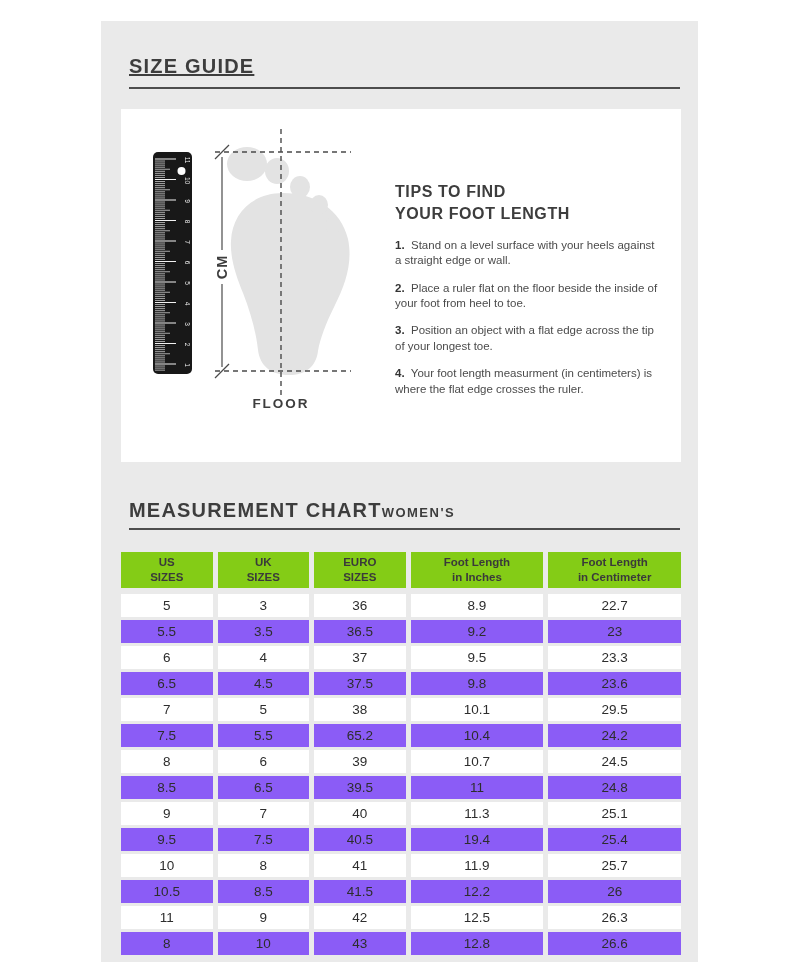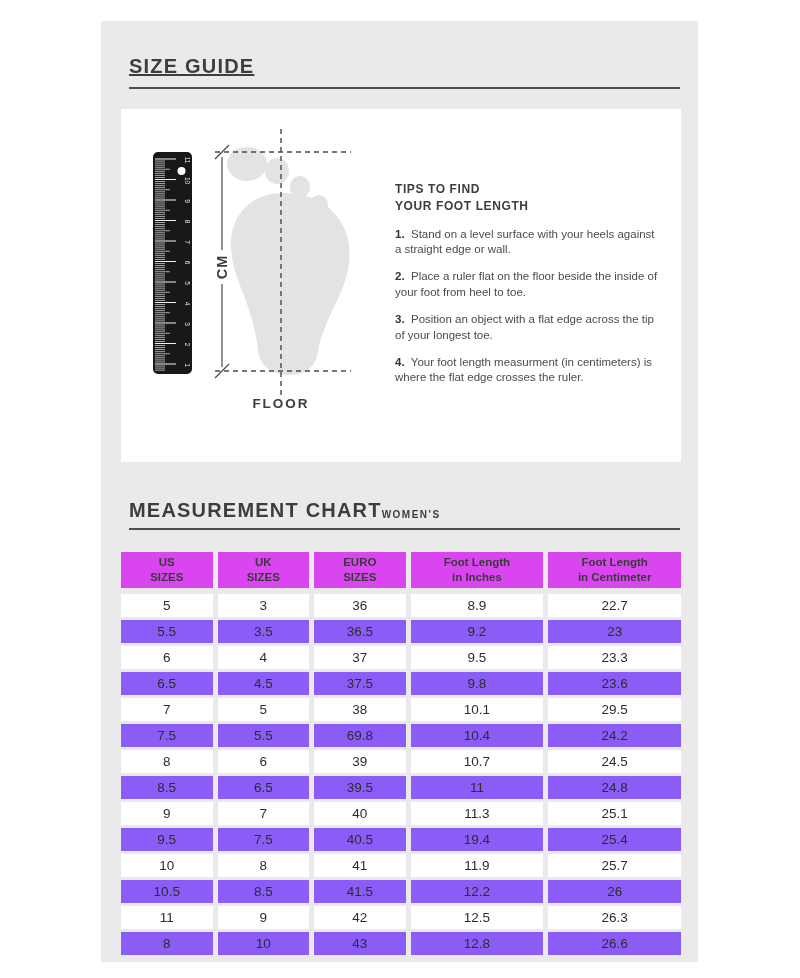--- a/index.html
+++ b/index.html
@@ -28,42 +28,42 @@
   }
   .diagram-svg{flex:0 0 274px;height:353px;display:block;}
   .ruler-num{font-family:"Liberation Sans",sans-serif;font-size:6.5px;fill:#ededed;}
   .cm-text{font-size:14.5px;font-weight:700;letter-spacing:1px;fill:#3d3d3d;}
   .floor-text{font-size:13.5px;font-weight:600;letter-spacing:2px;fill:#3d3d3d;}
   
   .tips{
     width:270px;padding-top:72px;box-sizing:border-box;
   }
   .tips-title{
-    font-size:12px;font-weight:700;letter-spacing:.6px;color:#3d3d3d;
+    font-size:16px;font-weight:700;letter-spacing:.6px;color:#3d3d3d;
     line-height:1.4;margin:0 0 10px 0;
   }
   .tip{
     width:264px;margin:12px 0 11px 0;font-size:11.5px;line-height:1.34;color:#4b4b4b;
   }
   .tip b{color:#333333;}
   
   .chart-head{
     margin:37px 18px 6px 28px;display:flex;align-items:flex-end;justify-content:flex-start;
   }
   .chart-title{font-size:20px;font-weight:700;letter-spacing:1.2px;color:#3d3d3d;}
-  .chart-sub{font-size:10px;font-weight:600;letter-spacing:1.5px;color:#3d3d3d;padding-bottom:2px;}
+  .chart-sub{font-size:13px;font-weight:600;letter-spacing:1.5px;color:#3d3d3d;padding-bottom:2px;}
   
   .table{margin:22px 17px 0 20px;width:560px;}
   .thead,.tbody{
     display:grid;grid-template-columns:1fr 1fr 1fr 1.45fr 1.45fr;column-gap:5px;
   }
   .thead{margin-bottom:6px;}
   .tbody{row-gap:3px;grid-auto-rows:23px;}
   .th{
-    height:36px;background:#d946ef;color:#3a3a3a;
+    height:36px;background:#84cc16;color:#3a3a3a;
     display:flex;flex-direction:column;justify-content:center;align-items:center;
     font-size:11.5px;font-weight:700;line-height:1.3;text-align:center;
   }
   .td{
     text-align:center;line-height:23px;font-size:13.5px;color:#2d2d2d;
   }
   .td.white{background:#ffffff;}
   .td.gray{background:#8b5cf6;}
 </style>
 </head>
@@ -298,21 +298,21 @@
         <div class="td gray">37.5</div>
         <div class="td gray">9.8</div>
         <div class="td gray">23.6</div>
         <div class="td white">7</div>
         <div class="td white">5</div>
         <div class="td white">38</div>
         <div class="td white">10.1</div>
         <div class="td white">29.5</div>
         <div class="td gray">7.5</div>
         <div class="td gray">5.5</div>
-        <div class="td gray">69.8</div>
+        <div class="td gray">65.2</div>
         <div class="td gray">10.4</div>
         <div class="td gray">24.2</div>
         <div class="td white">8</div>
         <div class="td white">6</div>
         <div class="td white">39</div>
         <div class="td white">10.7</div>
         <div class="td white">24.5</div>
         <div class="td gray">8.5</div>
         <div class="td gray">6.5</div>
         <div class="td gray">39.5</div>

